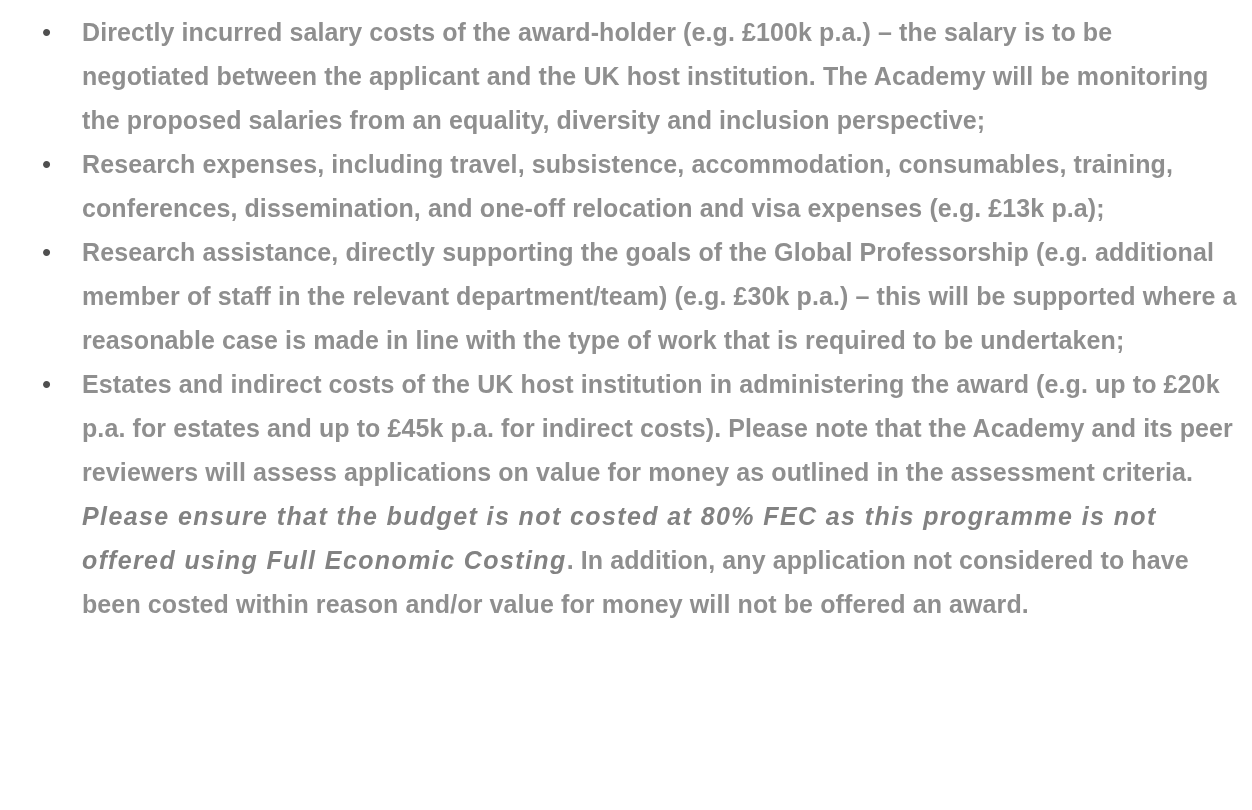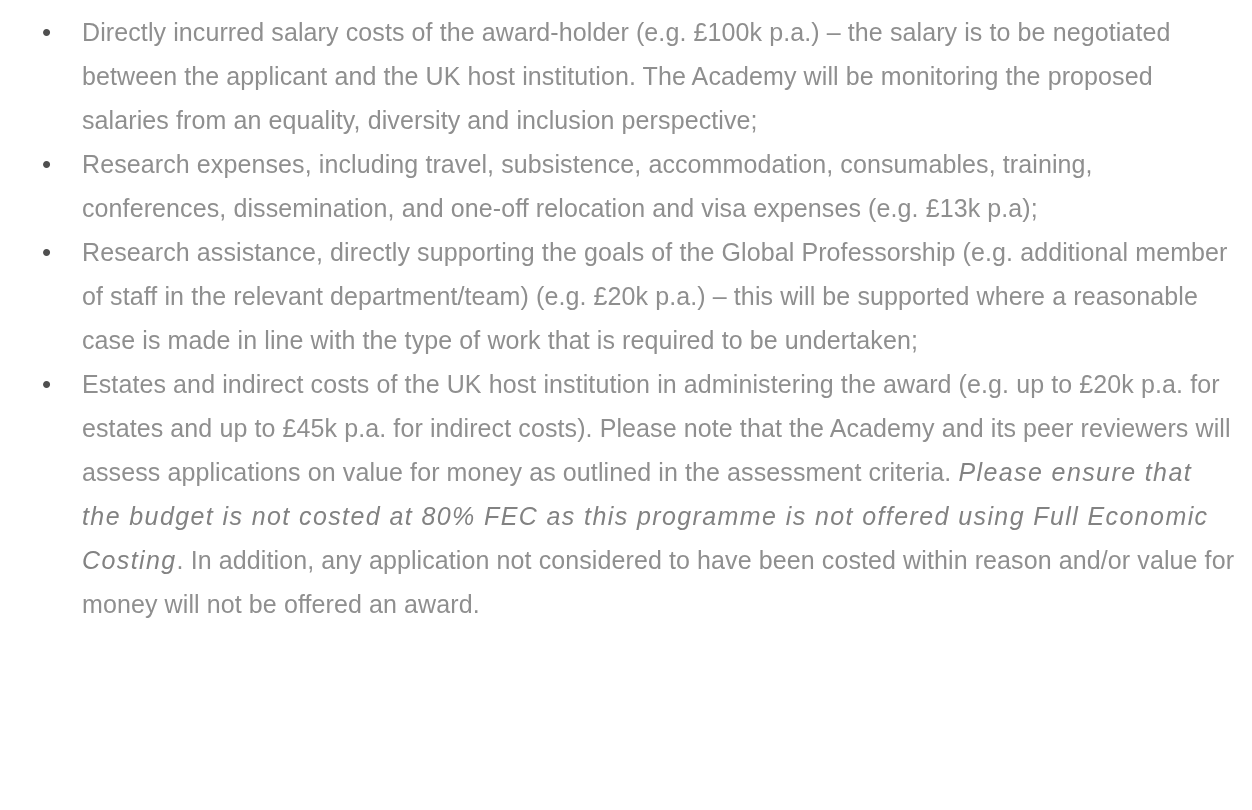--- a/index.html
+++ b/index.html
@@ -32,20 +32,21 @@
     padding-left: 4px;
     box-sizing: border-box;
     user-select: none;
   }
   .bullet-text {
     flex: 1 1 auto;
     color: #8f8f8f;
     font-size: 25px;
     line-height: 44px;
     letter-spacing: 0.1px;
+    font-weight: bold;
   }
   .bullet-text .em {
     font-style: italic;
     color: #828282;
     letter-spacing: 1.4px;
   }
 </style>
 </head>
 <body>
 
@@ -53,19 +54,19 @@
   <li class="bullet-item">
     <span class="bullet-marker">•</span>
     <span class="bullet-text">Directly incurred salary costs of the award-holder (e.g. £100k p.a.) – the salary is to be negotiated between the applicant and the UK host institution. The Academy will be monitoring the proposed salaries from an equality, diversity and inclusion perspective;</span>
   </li>
   <li class="bullet-item">
     <span class="bullet-marker">•</span>
     <span class="bullet-text">Research expenses, including travel, subsistence, accommodation, consumables, training, conferences, dissemination, and one-off relocation and visa expenses (e.g. £13k p.a);</span>
   </li>
   <li class="bullet-item">
     <span class="bullet-marker">•</span>
-    <span class="bullet-text">Research assistance, directly supporting the goals of the Global Professorship (e.g. additional member of staff in the relevant department/team) (e.g. £20k p.a.) – this will be supported where a reasonable case is made in line with the type of work that is required to be undertaken;</span>
+    <span class="bullet-text">Research assistance, directly supporting the goals of the Global Professorship (e.g. additional member of staff in the relevant department/team) (e.g. £30k p.a.) – this will be supported where a reasonable case is made in line with the type of work that is required to be undertaken;</span>
   </li>
   <li class="bullet-item">
     <span class="bullet-marker">•</span>
     <span class="bullet-text"><span>Estates and indirect costs of the UK host institution in administering the award (e.g. up to £20k p.a. for estates and up to £45k p.a. for indirect costs). Please note that the Academy and its peer reviewers will assess applications on value for money as outlined in the assessment criteria. </span><span class="em">Please ensure that the budget is not costed at 80% FEC as this programme is not offered using Full Economic Costing</span><span>. In addition, any application not considered to have been costed within reason and/or value for money will not be offered an award.</span></span>
   </li>
 </ul>
 
 </body></html>

